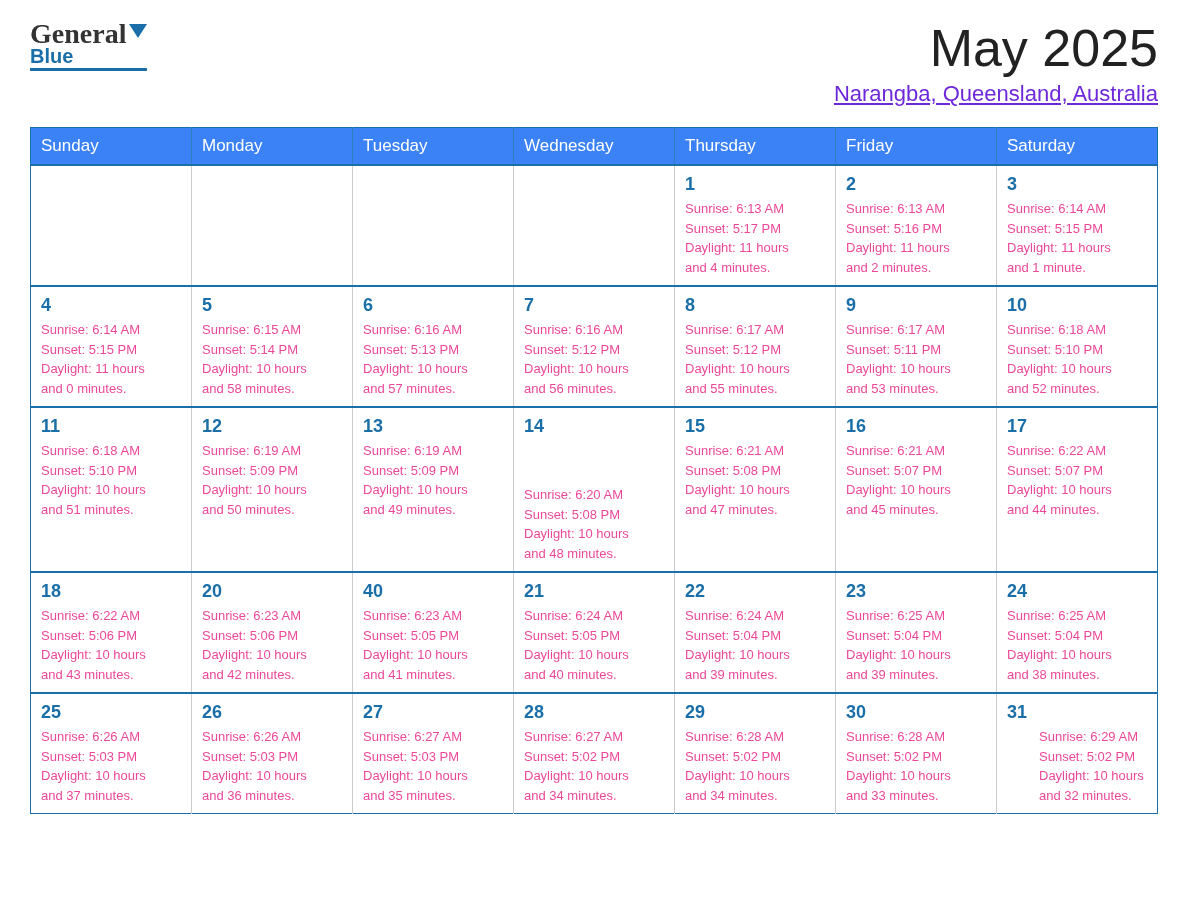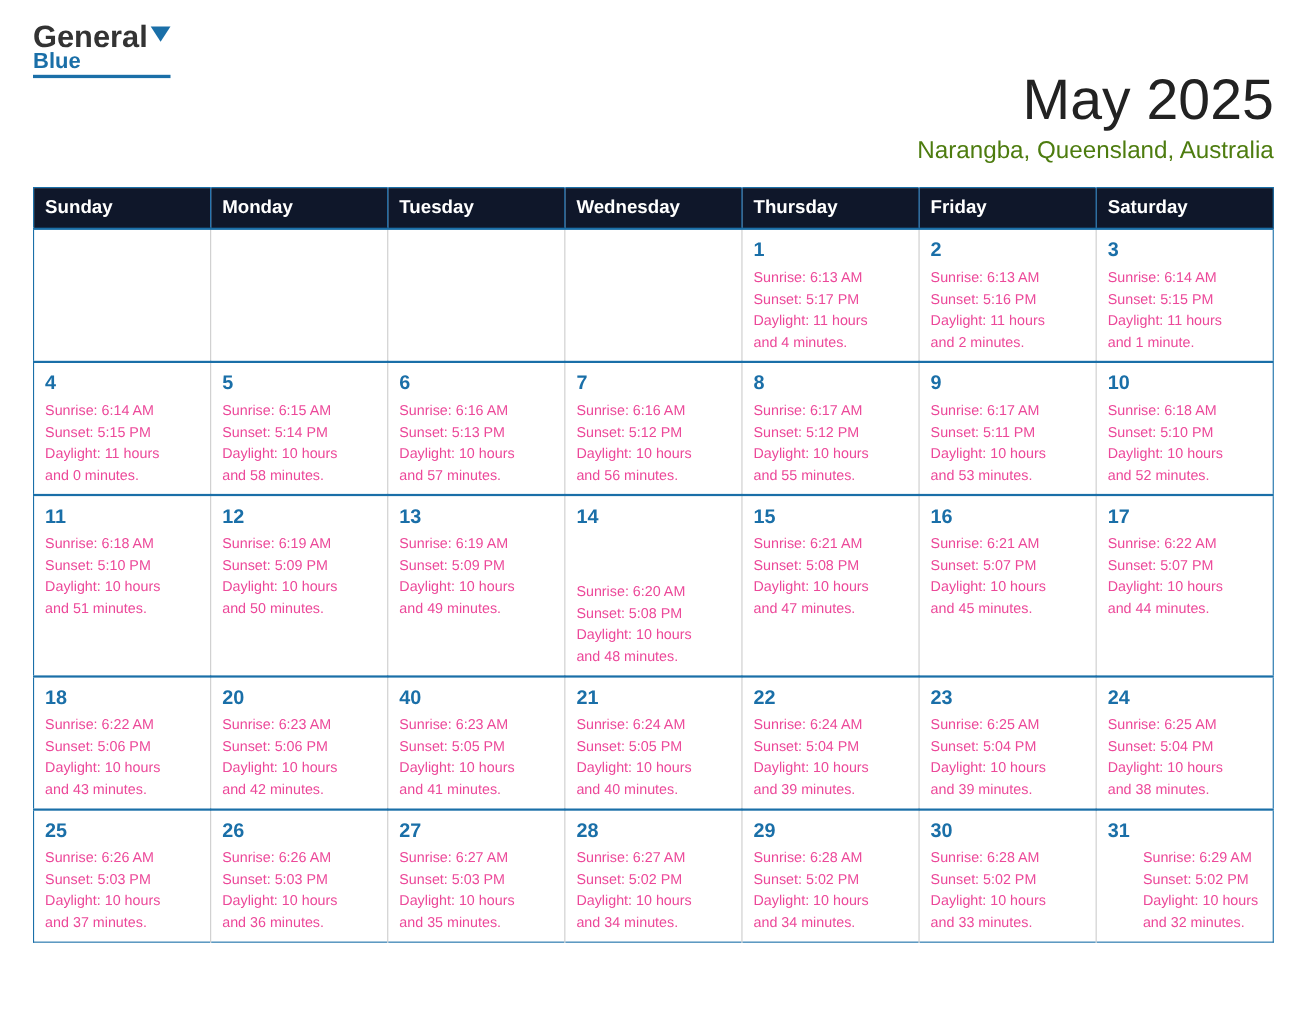--- a/index.html
+++ b/index.html
@@ -19,20 +19,21 @@
     .logo {
       display: flex;
       flex-direction: column;
       align-items: flex-start;
     }
     .logo-general {
       font-size: 28px;
       font-weight: bold;
       color: #333;
       line-height: 1;
+      font-family: Liberation Serif, serif;
     }
     .logo-blue {
       font-size: 20px;
       font-weight: bold;
       color: #1a6fa8;
       line-height: 1;
     }
     .logo-triangle {
       display: inline-block;
       width: 0;
@@ -46,43 +47,43 @@
       top: -3px;
     }
     .logo-line {
       width: 100%;
       height: 3px;
       background: #1a6fa8;
       margin-top: 2px;
     }
     .title-section {
       text-align: right;
-      margin-top: 43px;
     }
     .month-year {
       font-size: 52px;
       font-weight: normal;
       color: #222;
       line-height: 1.1;
     }
     .location {
       font-size: 22px;
-      color: #4d7c0f;
+      color: #6d28d9;
       margin-top: 4px;
+      text-decoration: underline;
     }
     .calendar {
       width: 100%;
       border-collapse: collapse;
       border: 1px solid #1a6fa8;
     }
     .calendar thead tr th {
-      background: #0f172a;
+      background: #3b82f6;
       color: #fff;
       font-size: 17px;
-      font-weight: bold;
+      font-weight: normal;
       padding: 8px 10px;
       text-align: left;
       border-right: 1px solid #2a80c0;
     }
     .calendar thead tr th:last-child {
       border-right: none;
     }
     .calendar tbody tr {
       border-top: 2px solid #1a6fa8;
     }

